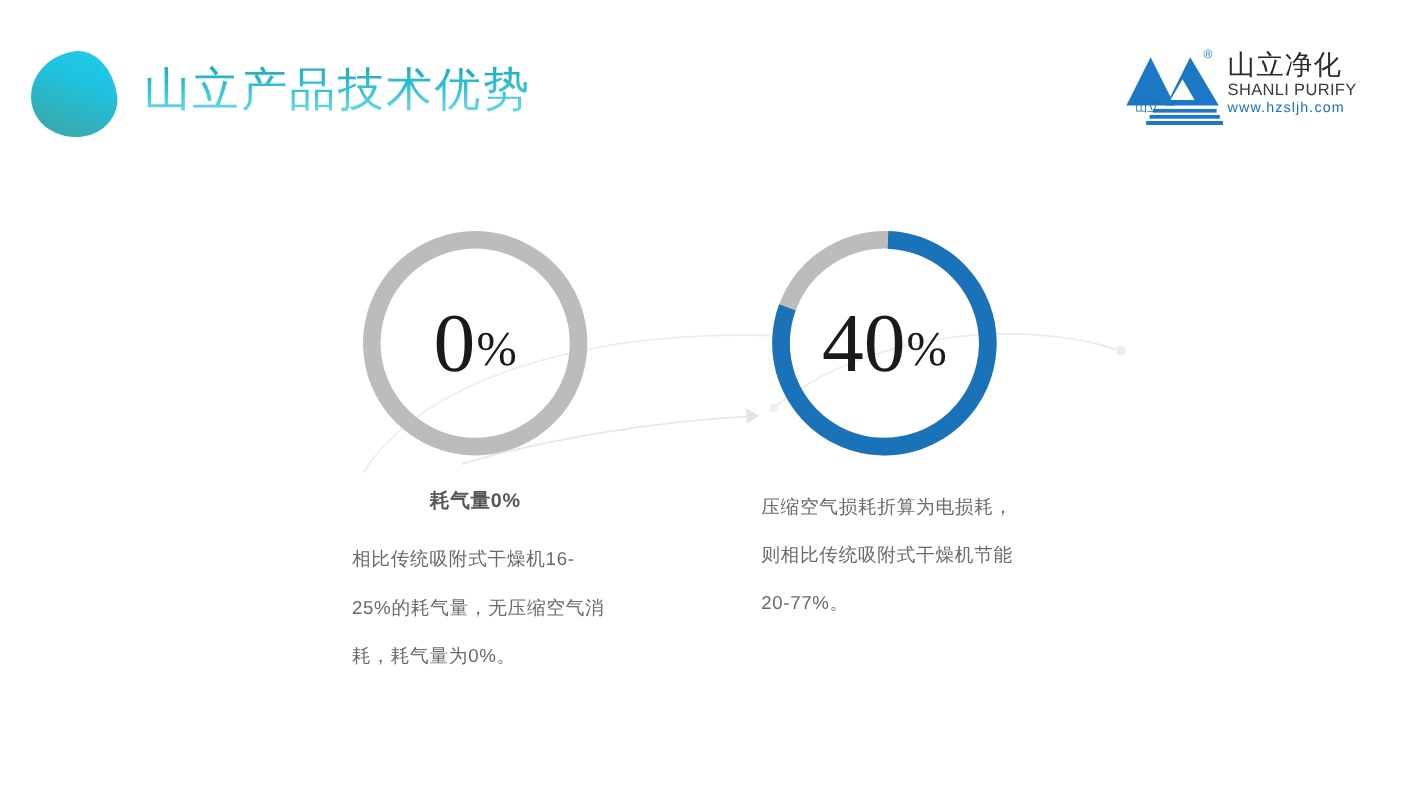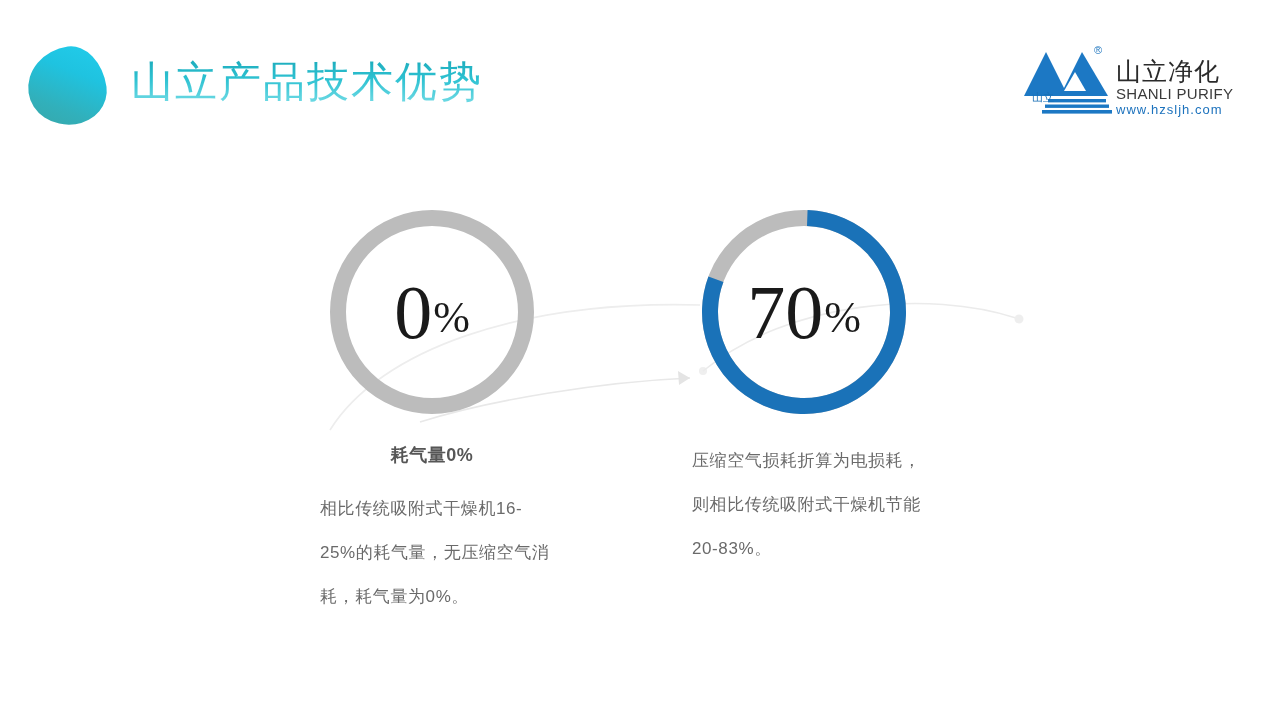--- a/index.html
+++ b/index.html
@@ -79,21 +79,21 @@
     left: 12px;
     top: 48px;
     font-size: 11px;
     color: #1a6fb5;
     font-family: "Liberation Sans", sans-serif;
     letter-spacing: 0px;
   }
   .logo-text {
     position: absolute;
     left: 96px;
-    top: 16px;
+    top: 4px;
     width: 132px;
   }
   .logo-cn {
     font-family: "Liberation Sans", sans-serif;
     font-size: 25px;
     line-height: 27px;
     color: #2b2b2b;
     letter-spacing: 1px;
     font-weight: 400;
   }
@@ -256,20 +256,20 @@
     <div class="card-body">相比传统吸附式干燥机16-25%的耗气量，无压缩空气消耗，耗气量为0%。</div>
   </div>
 
   <div class="card card-2">
     <div class="ring-wrap">
       <svg class="ring-svg" viewBox="0 0 214 214">
         <circle cx="107" cy="107" r="94" fill="none" stroke="#bcbcbc" stroke-width="16"></circle>
         <circle id="ring2-progress" cx="107" cy="107" r="94" fill="none" stroke="#1a72b8" stroke-width="16" transform="rotate(-88 107 107)" stroke-dasharray="472.5 590.6"></circle>
       </svg>
       <div class="ring-label">
-        <span class="ring-num">70</span>
+        <span class="ring-num">40</span>
         <span class="ring-pct">%</span>
       </div>
     </div>
-    <div class="card-body">压缩空气损耗折算为电损耗，则相比传统吸附式干燥机节能20-83%。</div>
+    <div class="card-body">压缩空气损耗折算为电损耗，则相比传统吸附式干燥机节能20-77%。</div>
   </div>
 
 </div>
 
 </body></html>

